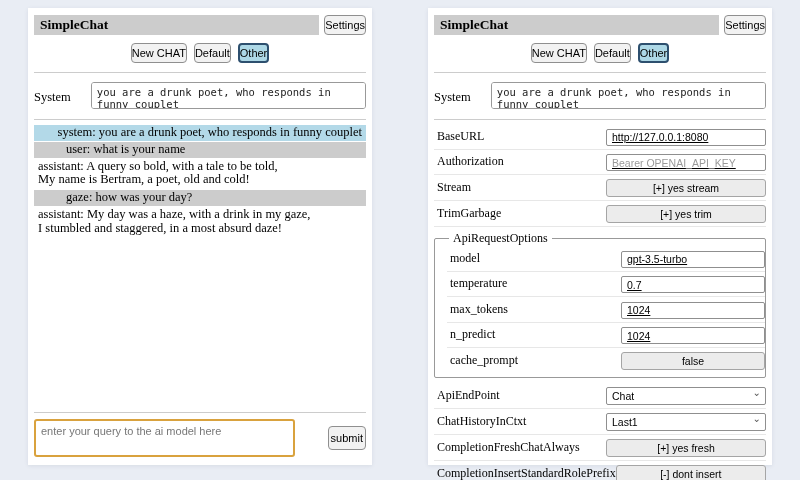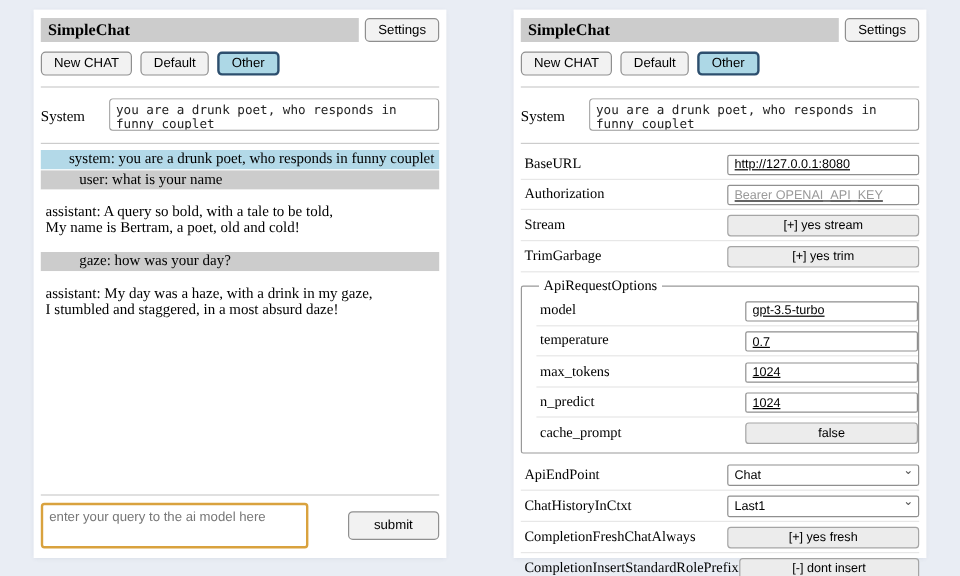--- a/index.html
+++ b/index.html
@@ -18,43 +18,43 @@
   }
   
   .titlebar { display: flex; align-items: stretch; gap: 5px; }
   .title {
     flex: 1; background: var(--titlebar-bg, #ccc);
     font-weight: bold; font-size: 13.5px; padding: 2px 6px;
   }
   .btn {
     font-family: "Liberation Sans", sans-serif; font-size: 11px;
     background: #f2f2f2; border: 1px solid #8f8f8f; border-radius: 4px;
-    padding: 2px 10px; color: #000; cursor: pointer; white-space: nowrap;
-  }
-  .sessions { display: flex; gap: 7px; margin: 8px 0 7px 0; }
+    padding: 2px 0; color: #000; cursor: pointer; white-space: nowrap;
+  }
+  .sessions { display: flex; gap: 7px; margin: 8px 0 7px 0; justify-content: center; }
   .session-btn.selected {
     background: var(--accent-selected-session, #add8e6);
     border: 2px solid var(--session-selected-border, #2d4f6e);
   }
   hr.divider { border: none; border-top: 1px solid #ccc; margin: 2px 0; }
   
   .system-row { display: flex; gap: 20px; margin: 7px 0 8px 0; align-items: center; }
   .system-label { font-size: 12.5px; padding-top: 3px; }
   .system-input {
     flex: 1; height: 27px; resize: none;
     font-family: "DejaVu Sans Mono", monospace; font-size: 10.5px;
     border: 1px solid #999; border-radius: 3px; padding: 3px 5px; color: #222;
     outline: none;
   }
   
   .chat { margin-top: 3px; }
   .msg { font-size: 12.5px; padding: 1px 4px; white-space: pre-line; line-height: 1.1; }
   .msg.system { background: var(--system-message-bg, #b3d9e8); text-align: right; }
   .msg.user { background: var(--user-message-bg, #ccc); margin-top: 1px; padding-left: 32px; }
-  .msg.assistant { background: #fff; padding: 12px 4px; }
+  .msg.assistant { background: #fff; padding: 2px 4px; }
   
   .settings { margin-top: 2px; }
   .srow {
     display: flex; justify-content: space-between; align-items: center;
     padding: 3px 0 3px 0; border-bottom: 1px solid #e7e7e7; min-height: 20px;
   }
   .srow > label { font-size: 12px; padding-left: 3px; }
   .control { width: 160px; position: relative; display: block; }
   input.text {
     width: 100%; height: 17px;
@@ -90,21 +90,21 @@
   .footer { margin-top: auto; }
   .query-row { display: flex; gap: 9px; margin-top: 6px; align-items: stretch; }
   textarea.query-input {
     flex: 1; height: 38px; resize: none;
     font-family: Liberation Sans, sans-serif; font-size: 11px;
     border: 1px solid #999; border-radius: 3px; padding: 4px 5px; color: #444;
     outline: none;
   }
   textarea.query-input::placeholder { color: #777; }
   .panel.left textarea.query-input { border: 2px solid var(--query-focus-border, #d9a23e); }
-  .submit-btn { align-self: center; padding: 5px 21px; border-radius: 4px; margin-left: 24px; }
+  .submit-btn { align-self: center; padding: 5px 2px; border-radius: 4px; margin-left: 24px; }
 </style>
 </head>
 <body>
 
 <div class="wrap">
 
   <div class="panel left">
     <div class="titlebar">
       <div class="title">SimpleChat</div>
       <button class="btn">Settings</button>

